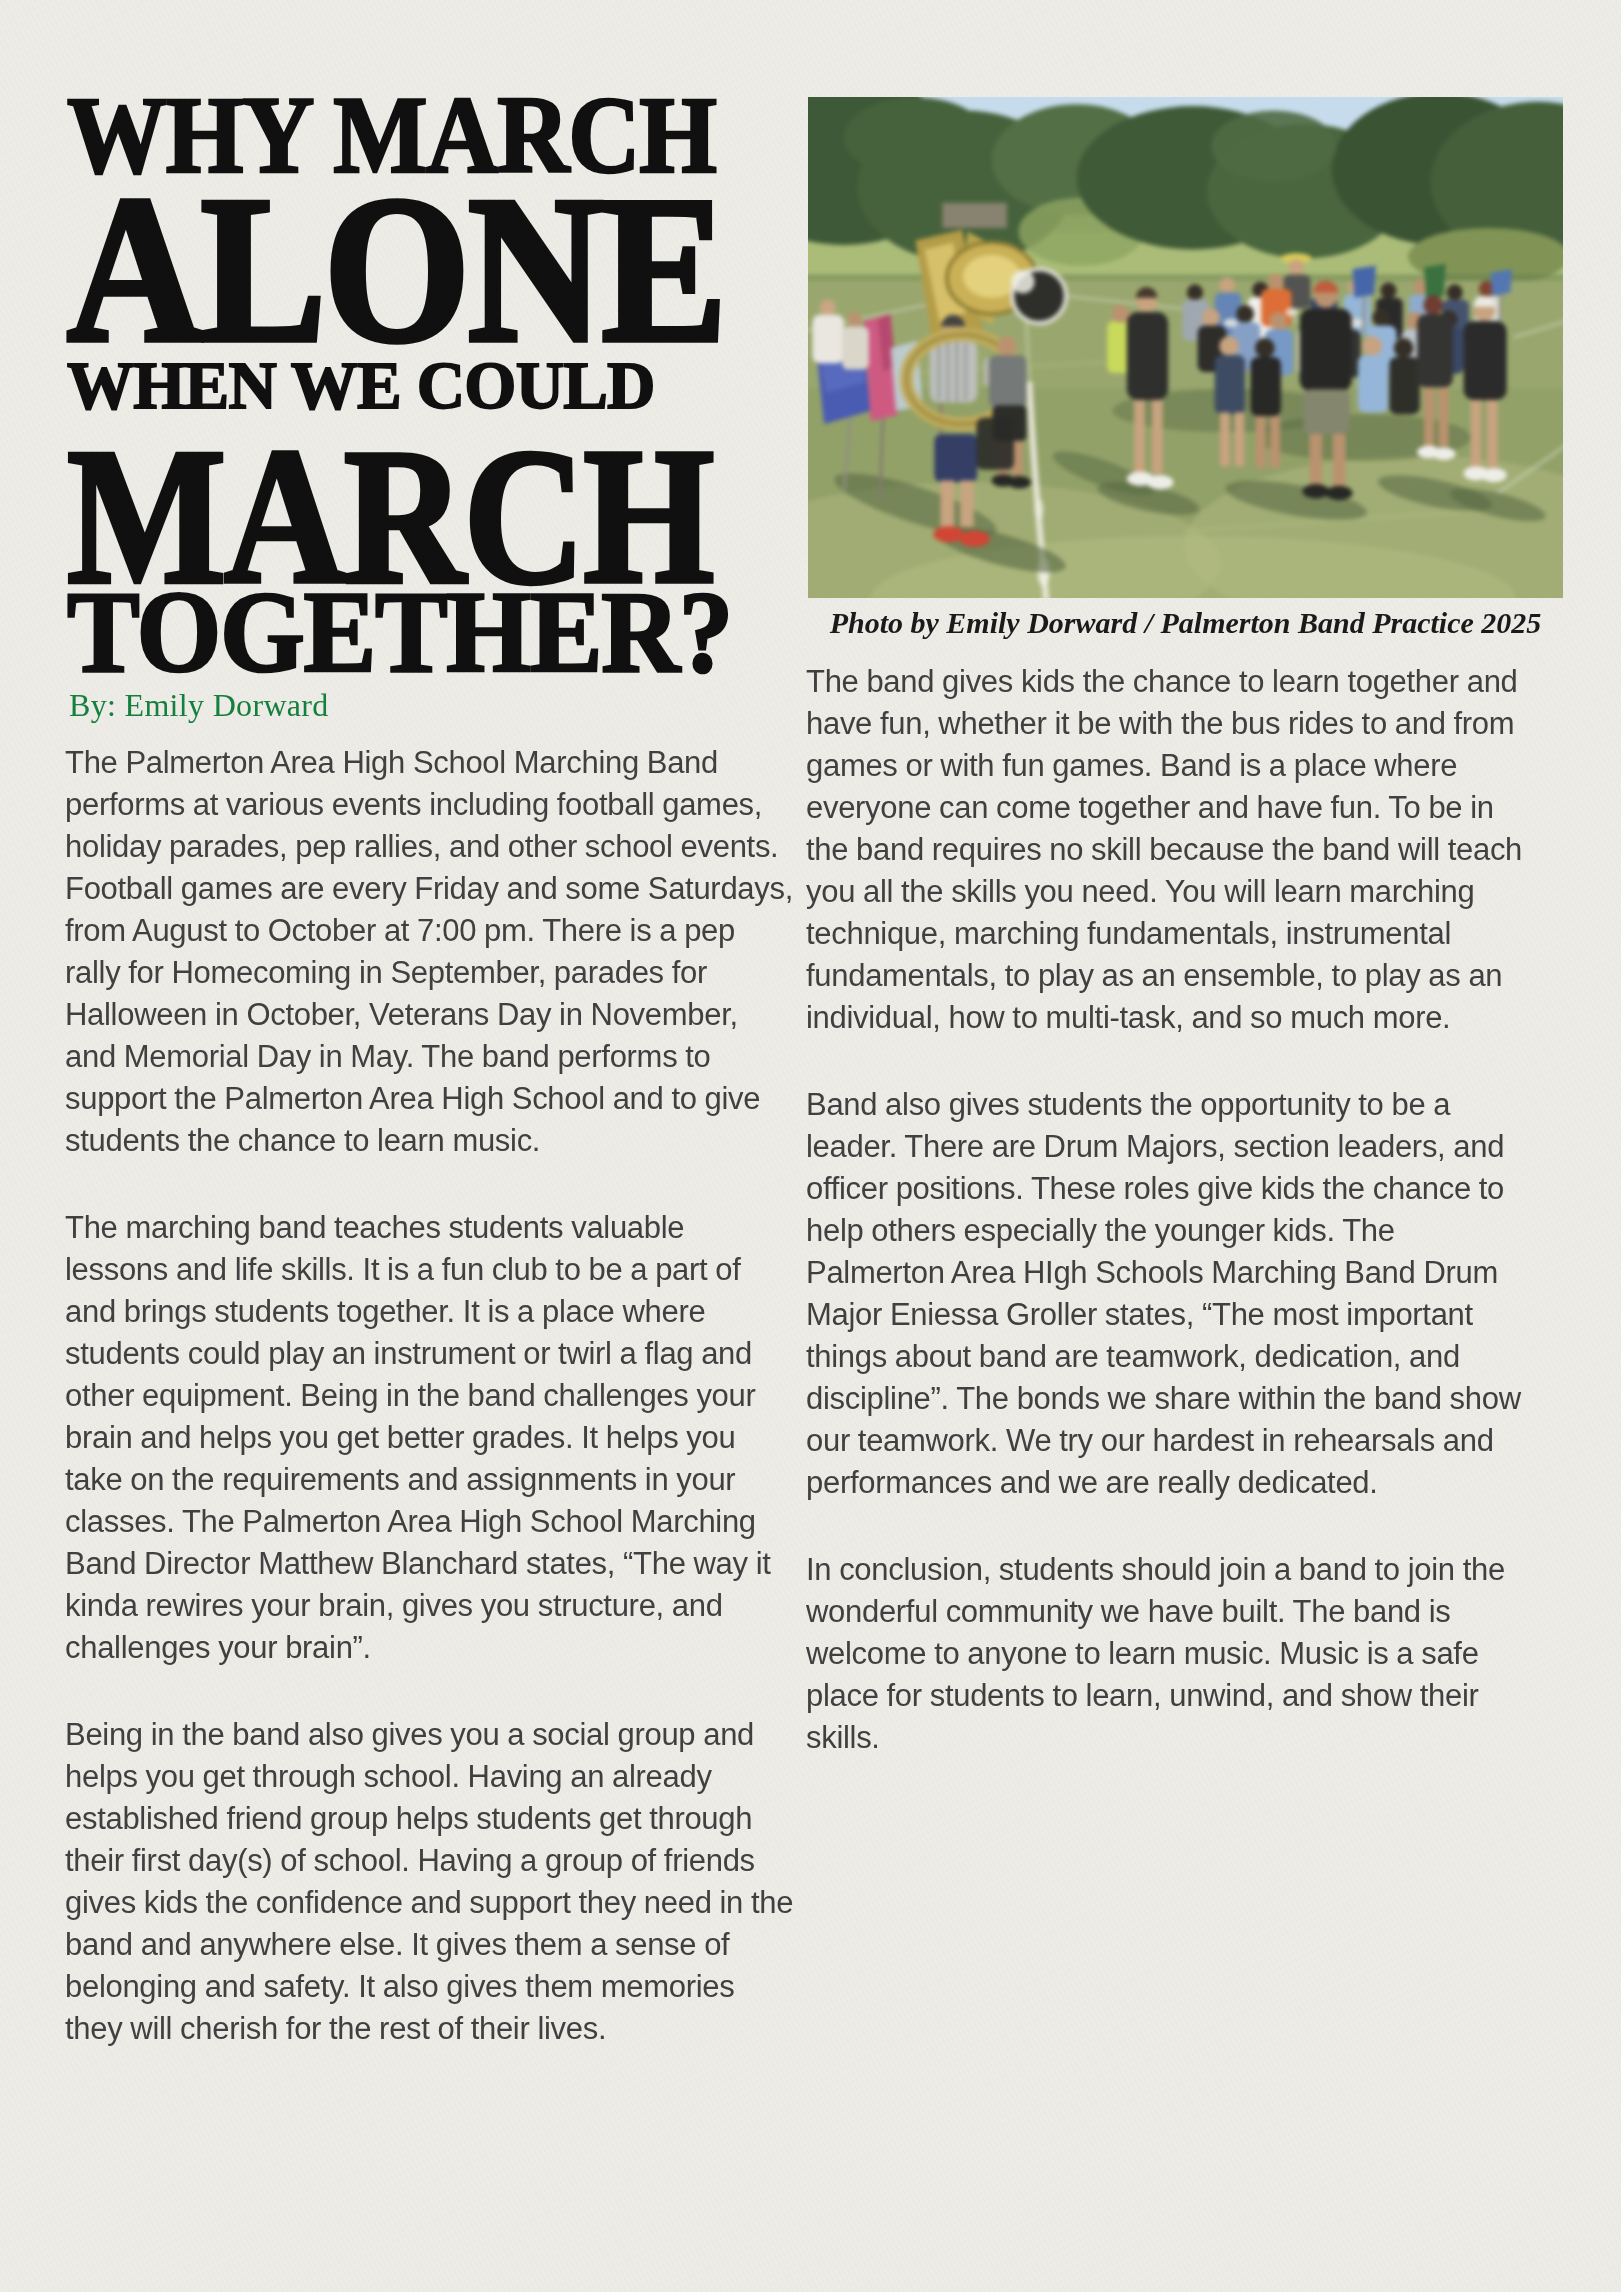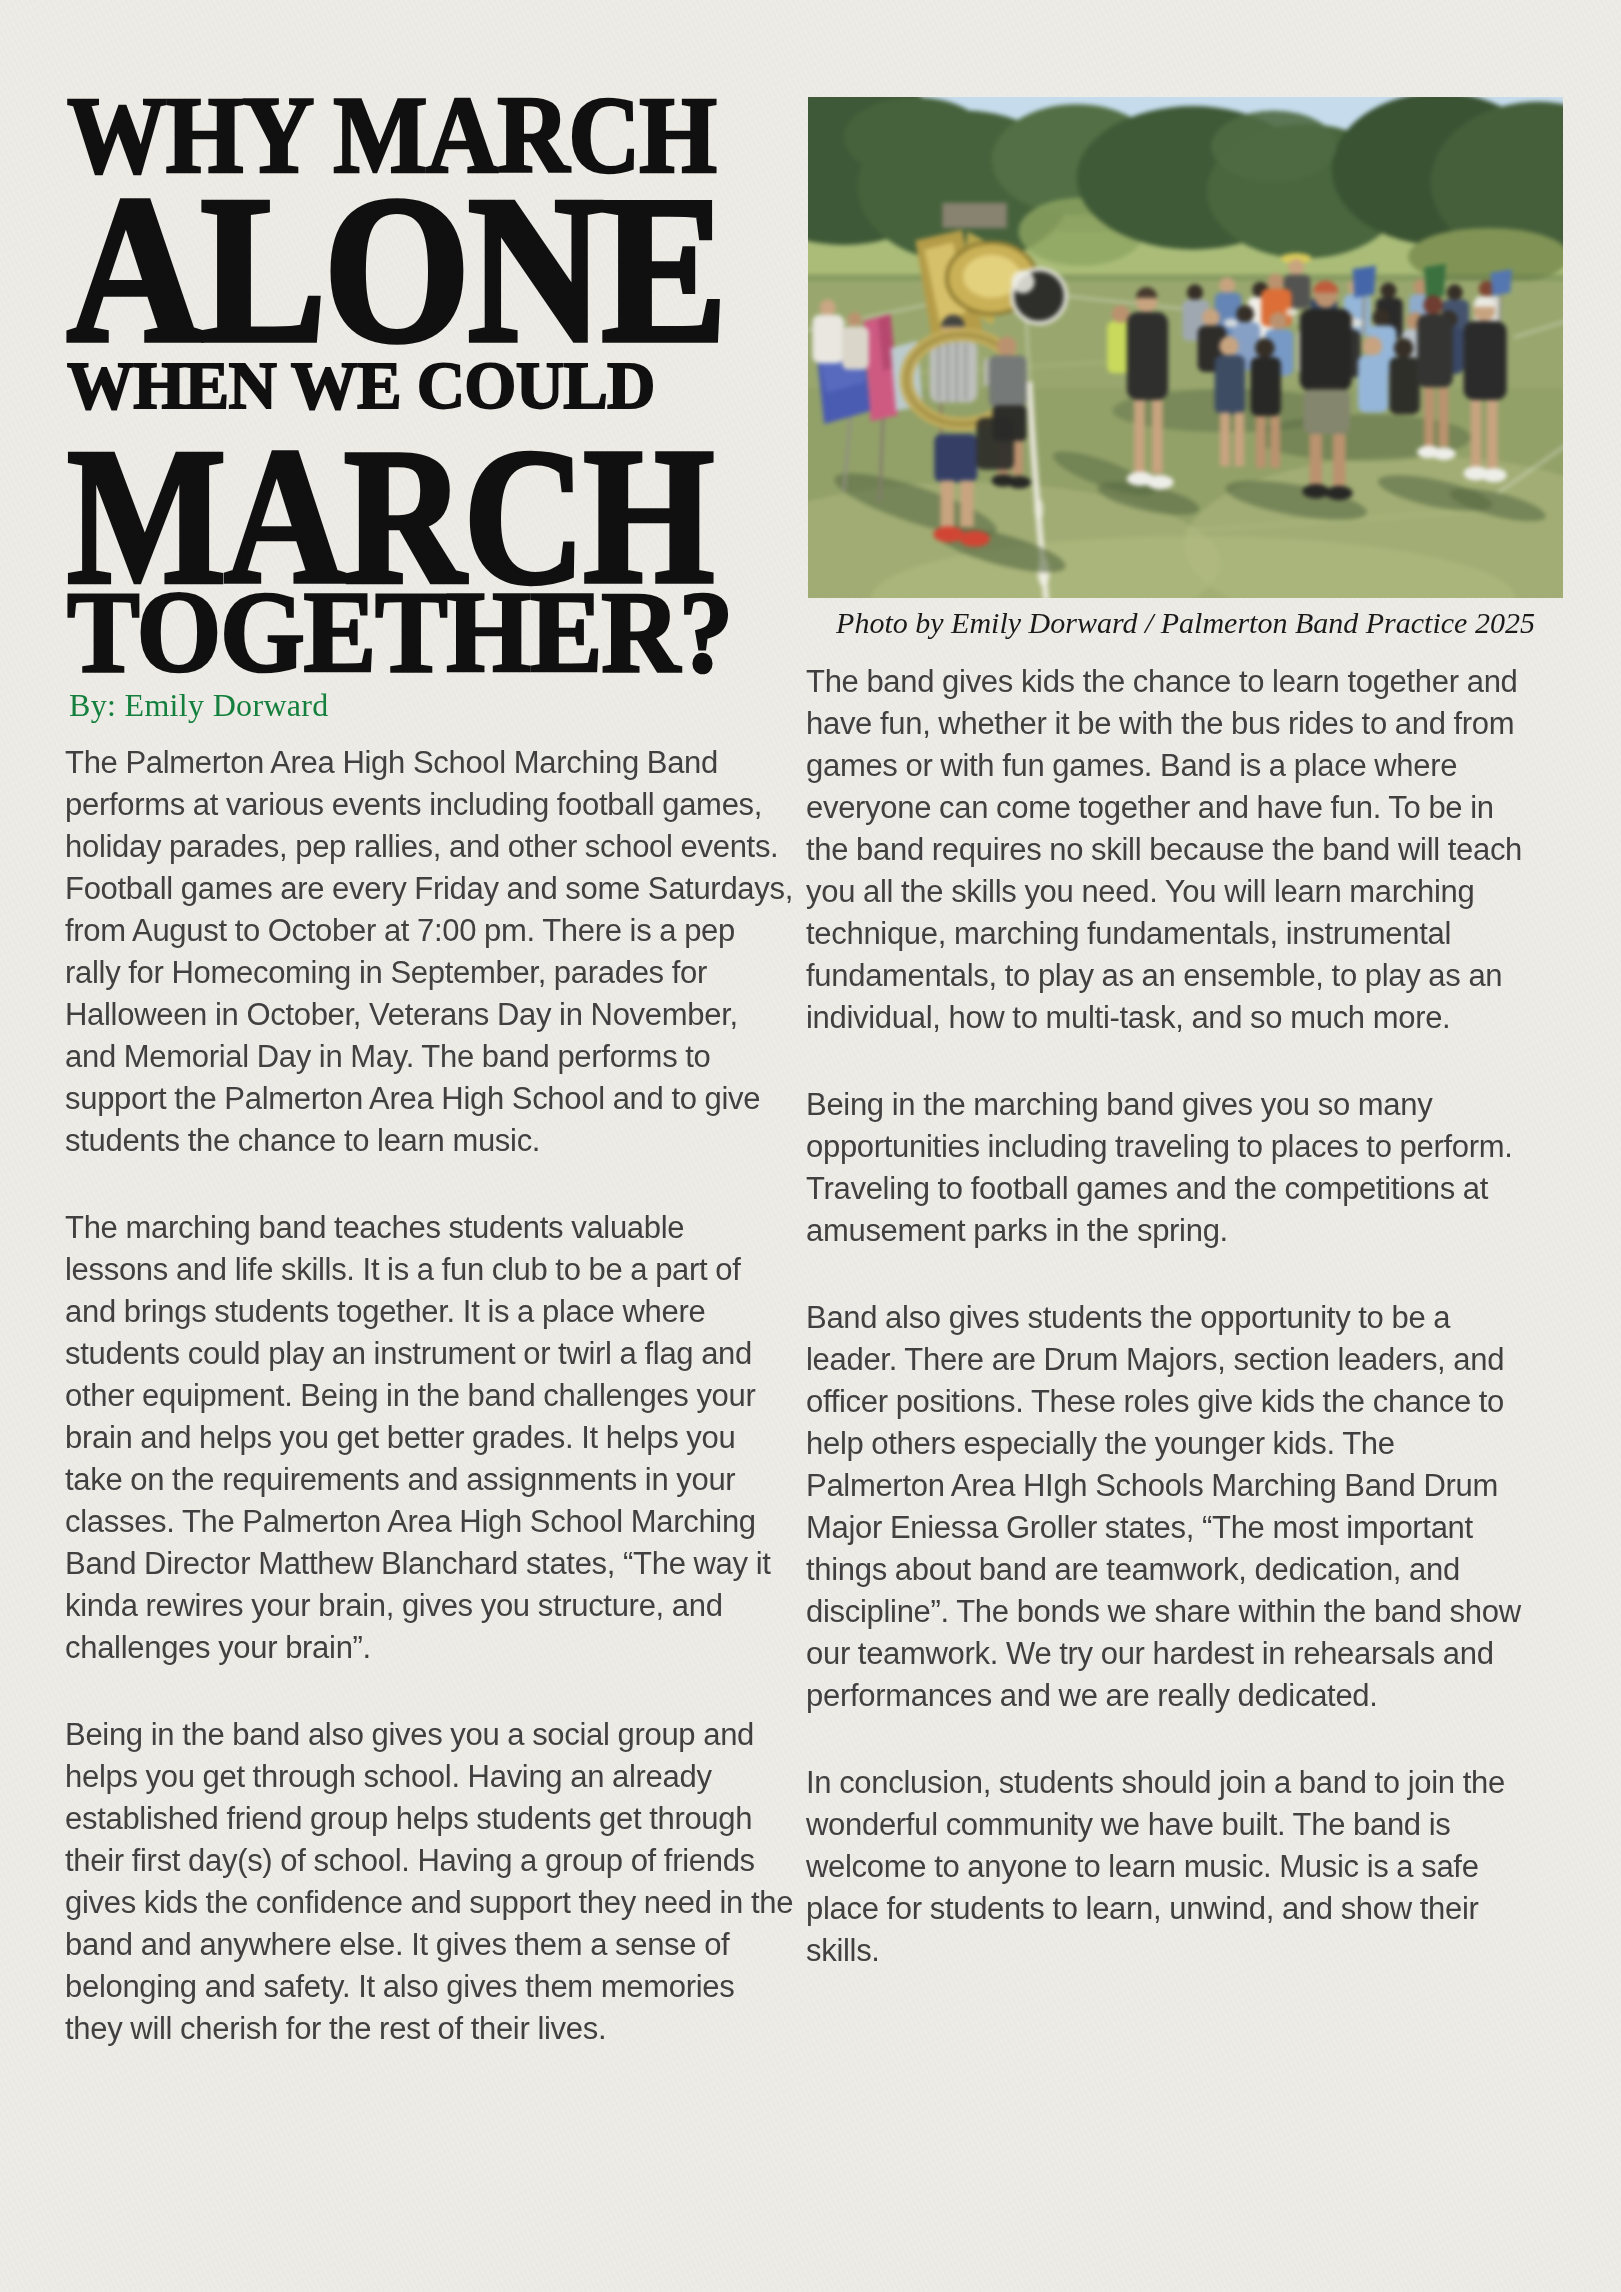--- a/index.html
+++ b/index.html
@@ -44,21 +44,21 @@
   
   .photo{
     position:absolute;left:808px;top:52px;width:755px;height:501px;
     margin:0;overflow:hidden;background:#8d9c5e;
   }
   .photo svg{display:block;width:755px;height:501px;}
   .scene{filter:blur(2.3px) saturate(0.96);}
   .caption{
     position:absolute;left:808px;top:561px;width:755px;margin:0;
     text-align:center;font-family:"Liberation Serif","DejaVu Serif",serif;
-    font-style:italic;font-weight:400;font-size:30px;color:#1a1a1a;
+    font-style:italic;font-weight:700;font-size:30px;color:#1a1a1a;
   }
 </style>
 </head>
 <body>
 
 <main class="page">
 
   <header>
     <span class="hl hl1">WHY MARCH</span>
     <span class="hl hl2">ALONE</span>
@@ -291,19 +291,18 @@
   <figcaption class="caption">Photo by Emily Dorward / Palmerton Band Practice 2025</figcaption>
 
   <section class="col col-left">
     <p>The Palmerton Area High School Marching Band performs at various events including football games, holiday parades, pep rallies, and other school events. Football games are every Friday and some Saturdays, from August to October at 7:00 pm. There is a pep rally for Homecoming in September, parades for Halloween in October, Veterans Day in November, and Memorial Day in May. The band performs to support the Palmerton Area High School and to give students the chance to learn music.</p>
     <p>The marching band teaches students valuable lessons and life skills. It is a fun club to be a part of and brings students together. It is a place where students could play an instrument or twirl a flag and other equipment. Being in the band challenges your brain and helps you get better grades. It helps you take on the requirements and assignments in your classes. The Palmerton Area High School Marching Band Director Matthew Blanchard states, “The way it kinda rewires your brain, gives you structure, and challenges your brain”.</p>
     <p>Being in the band also gives you a social group and helps you get through school. Having an already established friend group helps students get through their first day(s) of school. Having a group of friends gives kids the confidence and support they need in the band and anywhere else. It gives them a sense of belonging and safety. It also gives them memories they will cherish for the rest of their lives.</p>
   </section>
 
   <section class="col col-right">
     <p>The band gives kids the chance to learn together and have fun, whether it be with the bus rides to and from games or with fun games. Band is a place where everyone can come together and have fun. To be in the band requires no skill because the band will teach you all the skills you need. You will learn marching technique, marching fundamentals, instrumental fundamentals, to play as an ensemble, to play as an individual, how to multi-task, and so much more.</p>
-    <p>Being in the marching band gives you so many opportunities including traveling to places to perform. Traveling to football games and the competitions at amusement parks in the spring.</p>
     <p>Band also gives students the opportunity to be a leader. There are Drum Majors, section leaders, and officer positions. These roles give kids the chance to help others especially the younger kids. The Palmerton Area HIgh Schools Marching Band Drum Major Eniessa Groller states, “The most important things about band are teamwork, dedication, and discipline”. The bonds we share within the band show our teamwork. We try our hardest in rehearsals and performances and we are really dedicated.</p>
     <p>In conclusion, students should join a band to join the wonderful community we have built. The band is welcome to anyone to learn music. Music is a safe place for students to learn, unwind, and show their skills.</p>
   </section>
 
 </main>
 
 
 </body></html>

